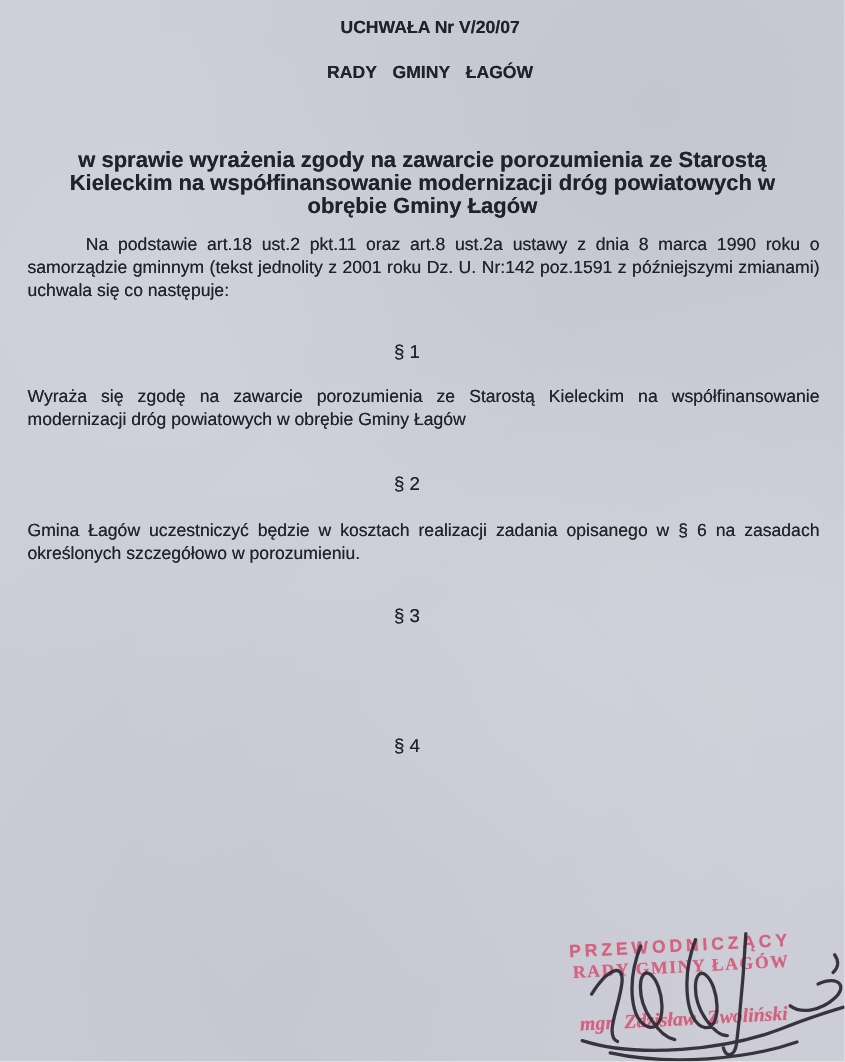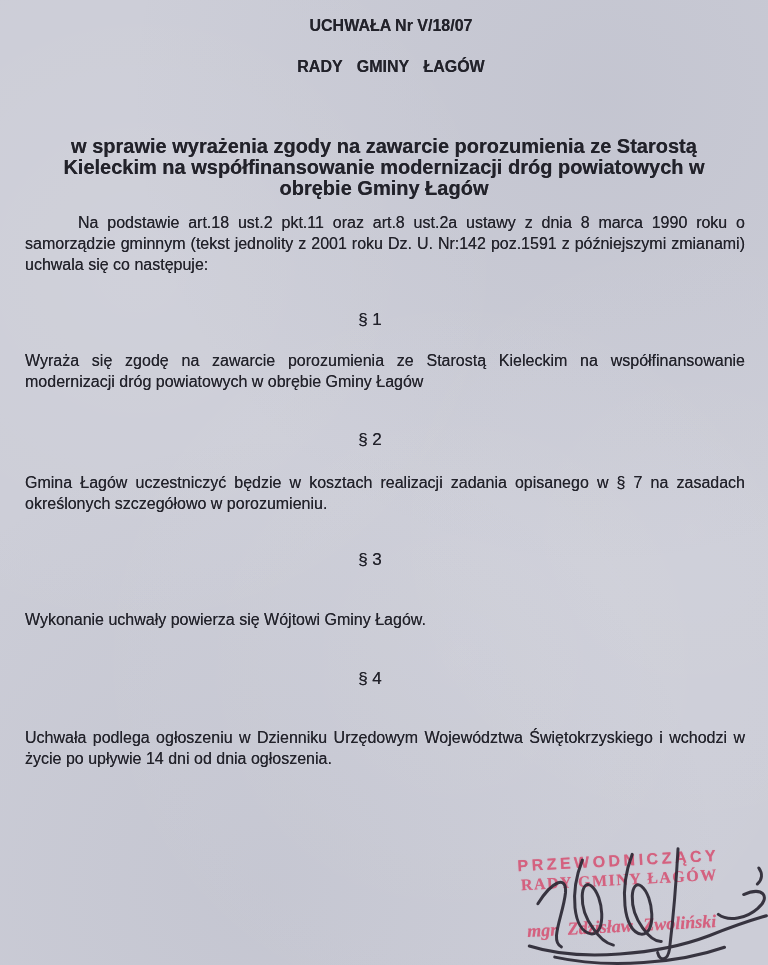--- a/index.html
+++ b/index.html
@@ -70,37 +70,35 @@
     position:absolute; left:508px; top:842px; width:272px; height:128px;
     transform:rotate(-2deg);
   }
   .sig svg{ display:block; width:100%; height:100%; }
 </style>
 </head>
 <body>
 
 <div class="paper">
 
-  <div class="h-line h1 txt">UCHWAŁA Nr V/18/07</div>
+  <div class="h-line h1 txt">UCHWAŁA Nr V/20/07</div>
   <div class="h-line h2 txt">RADY GMINY ŁAGÓW</div>
   <div class="subject txt">w sprawie wyrażenia zgody na zawarcie porozumienia ze Starostą Kieleckim na współfinansowanie modernizacji dróg powiatowych w obrębie Gminy Łagów</div>
 
   <div class="body-par preamble txt">Na podstawie art.18 ust.2 pkt.11 oraz art.8 ust.2a ustawy z dnia 8 marca 1990 roku o samorządzie gminnym (tekst jednolity z 2001 roku Dz. U. Nr:142 poz.1591 z późniejszymi zmianami) uchwala się co następuje:</div>
 
   <div class="sec-head sh1 txt">§ 1</div>
   <div class="body-par p1 txt">Wyraża się zgodę na zawarcie porozumienia ze Starostą Kieleckim na współfinansowanie modernizacji dróg powiatowych w obrębie Gminy Łagów</div>
 
   <div class="sec-head sh2 txt">§ 2</div>
-  <div class="body-par p2 txt">Gmina Łagów uczestniczyć będzie w kosztach realizacji zadania opisanego w § 7 na zasadach określonych szczegółowo w porozumieniu.</div>
+  <div class="body-par p2 txt">Gmina Łagów uczestniczyć będzie w kosztach realizacji zadania opisanego w § 6 na zasadach określonych szczegółowo w porozumieniu.</div>
 
   <div class="sec-head sh3 txt">§ 3</div>
-  <div class="body-par p3 txt">Wykonanie uchwały powierza się Wójtowi Gminy Łagów.</div>
 
   <div class="sec-head sh4 txt">§ 4</div>
-  <div class="body-par p4 txt">Uchwała podlega ogłoszeniu w Dzienniku Urzędowym Województwa Świętokrzyskiego i wchodzi w życie po upływie 14 dni od dnia ogłoszenia.</div>
 
   <div class="stamp">
     <div class="stamp-l1">PRZEWODNICZĄCY</div>
     <div class="stamp-l2">RADY GMINY ŁAGÓW</div>
     <div class="stamp-l3">mgr Zdzisław Zwoliński</div>
   </div>
 
   <div class="sig">
     <svg viewBox="0 0 272 128">
       <g fill="none" stroke="#2b2833" stroke-width="3" stroke-linecap="round" opacity="0.92">

